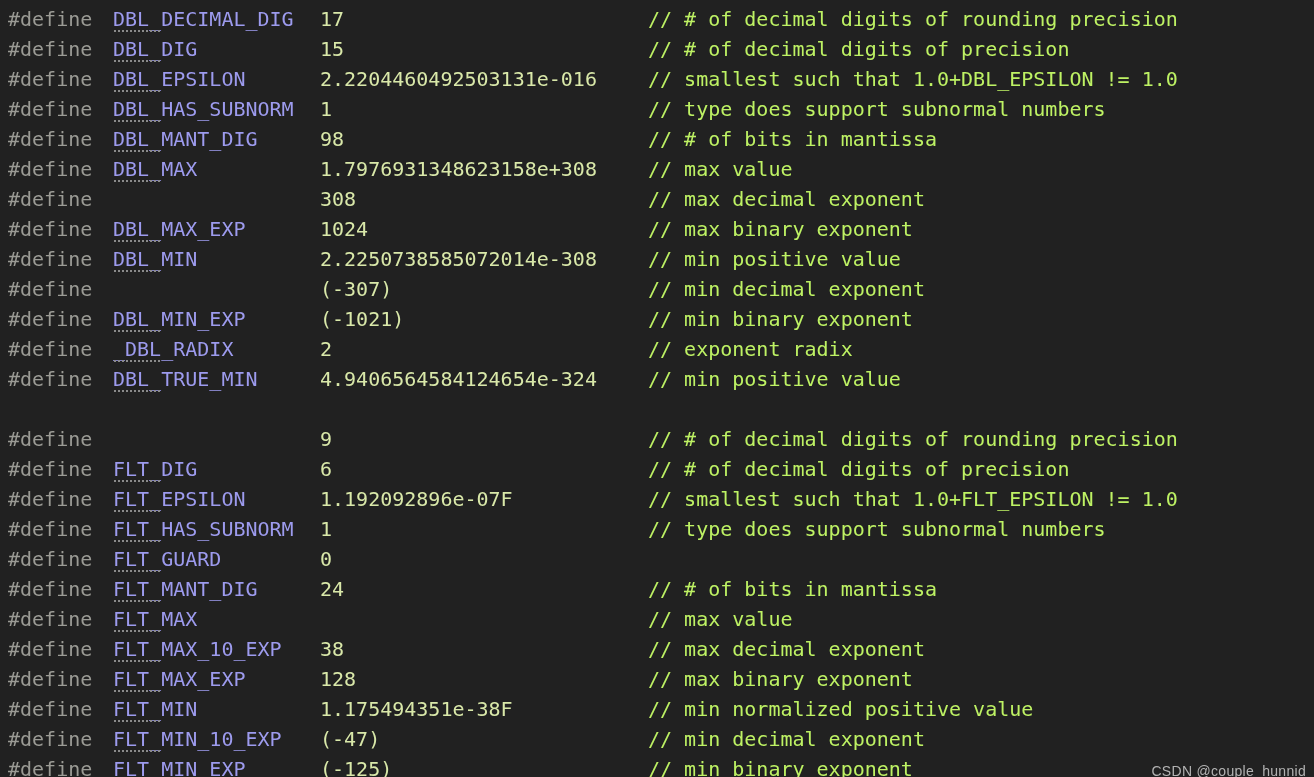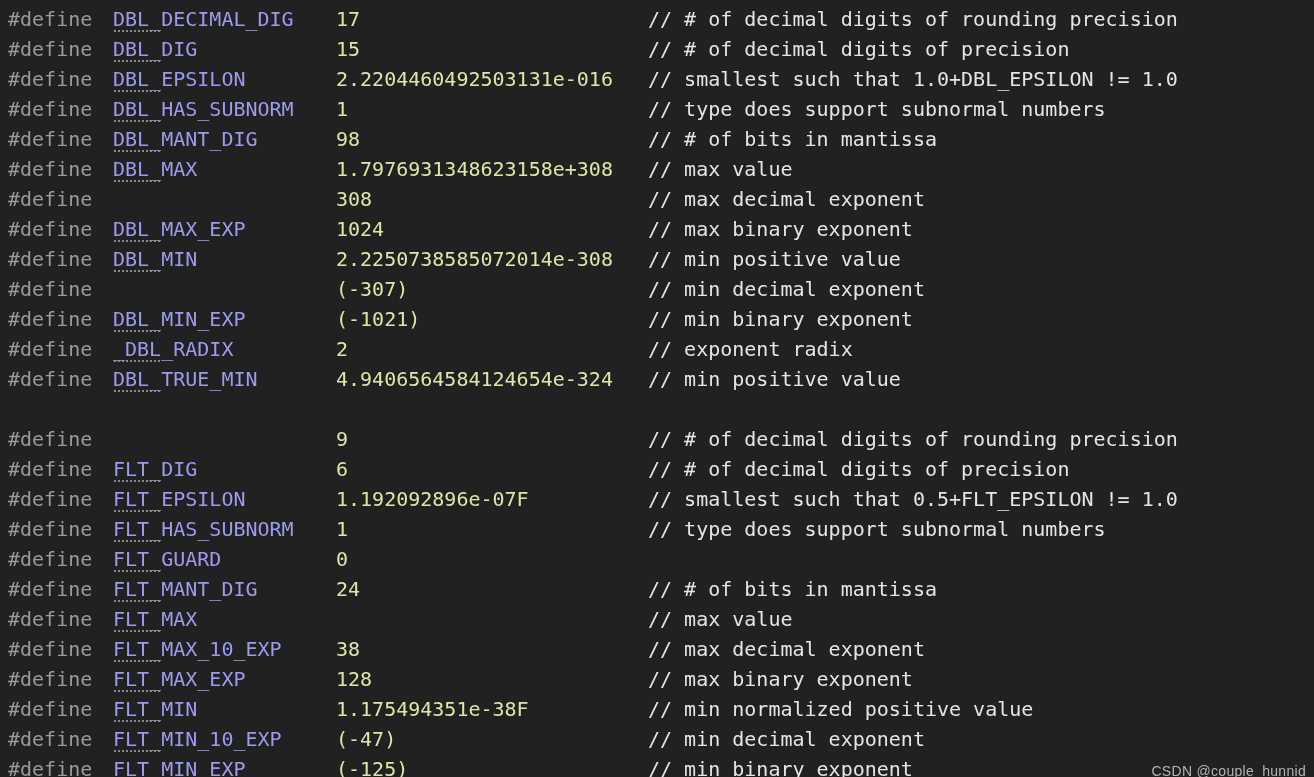--- a/index.html
+++ b/index.html
@@ -67,27 +67,27 @@
     right: 0;
     bottom: 2px;
     height: 2px;
     background-image: radial-gradient(circle, #8a8a8a 0.9px, transparent 1.1px);
     background-size: 4px 2px;
     background-repeat: repeat-x;
     background-position: 0 0;
   }
 
   .c-value {
-    left: 332px;
+    left: 316px;
     color: #d9e8a9;
   }
 
   .c-comment {
     left: 644px;
-    color: #e5e5e5;
+    color: #bef264;
     text-align: right;
   }
 
   #watermark {
     position: absolute;
     right: 16px;
     bottom: 6px;
     color: #bfbfbf;
     font-family: "Liberation Sans", "DejaVu Sans", sans-serif;
     font-size: 14px;
@@ -110,21 +110,21 @@
       <div class="code-line"><span class="col c-define">#define</span><span class="col c-value">308</span><span class="col c-comment">// max decimal exponent</span></div>
       <div class="code-line"><span class="col c-define">#define</span><span class="col c-name"><span class="hint">DBL_</span>MAX_EXP</span><span class="col c-value">1024</span><span class="col c-comment">// max binary exponent</span></div>
       <div class="code-line"><span class="col c-define">#define</span><span class="col c-name"><span class="hint">DBL_</span>MIN</span><span class="col c-value">2.2250738585072014e-308</span><span class="col c-comment">// min positive value</span></div>
       <div class="code-line"><span class="col c-define">#define</span><span class="col c-value">(-307)</span><span class="col c-comment">// min decimal exponent</span></div>
       <div class="code-line"><span class="col c-define">#define</span><span class="col c-name"><span class="hint">DBL_</span>MIN_EXP</span><span class="col c-value">(-1021)</span><span class="col c-comment">// min binary exponent</span></div>
       <div class="code-line"><span class="col c-define">#define</span><span class="col c-name"><span class="hint">_DBL</span>_RADIX</span><span class="col c-value">2</span><span class="col c-comment">// exponent radix</span></div>
       <div class="code-line"><span class="col c-define">#define</span><span class="col c-name"><span class="hint">DBL_</span>TRUE_MIN</span><span class="col c-value">4.9406564584124654e-324</span><span class="col c-comment">// min positive value</span></div>
       <div class="code-line blank">&nbsp;</div>
       <div class="code-line"><span class="col c-define">#define</span><span class="col c-value">9</span><span class="col c-comment">// # of decimal digits of rounding precision</span></div>
       <div class="code-line"><span class="col c-define">#define</span><span class="col c-name"><span class="hint">FLT_</span>DIG</span><span class="col c-value">6</span><span class="col c-comment">// # of decimal digits of precision</span></div>
-      <div class="code-line"><span class="col c-define">#define</span><span class="col c-name"><span class="hint">FLT_</span>EPSILON</span><span class="col c-value">1.192092896e-07F</span><span class="col c-comment">// smallest such that 0.5+FLT_EPSILON != 1.0</span></div>
+      <div class="code-line"><span class="col c-define">#define</span><span class="col c-name"><span class="hint">FLT_</span>EPSILON</span><span class="col c-value">1.192092896e-07F</span><span class="col c-comment">// smallest such that 1.0+FLT_EPSILON != 1.0</span></div>
       <div class="code-line"><span class="col c-define">#define</span><span class="col c-name"><span class="hint">FLT_</span>HAS_SUBNORM</span><span class="col c-value">1</span><span class="col c-comment">// type does support subnormal numbers</span></div>
       <div class="code-line"><span class="col c-define">#define</span><span class="col c-name"><span class="hint">FLT_</span>GUARD</span><span class="col c-value">0</span></div>
       <div class="code-line"><span class="col c-define">#define</span><span class="col c-name"><span class="hint">FLT_</span>MANT_DIG</span><span class="col c-value">24</span><span class="col c-comment">// # of bits in mantissa</span></div>
       <div class="code-line"><span class="col c-define">#define</span><span class="col c-name"><span class="hint">FLT_</span>MAX</span><span class="col c-comment">// max value</span></div>
       <div class="code-line"><span class="col c-define">#define</span><span class="col c-name"><span class="hint">FLT_</span>MAX_10_EXP</span><span class="col c-value">38</span><span class="col c-comment">// max decimal exponent</span></div>
       <div class="code-line"><span class="col c-define">#define</span><span class="col c-name"><span class="hint">FLT_</span>MAX_EXP</span><span class="col c-value">128</span><span class="col c-comment">// max binary exponent</span></div>
       <div class="code-line"><span class="col c-define">#define</span><span class="col c-name"><span class="hint">FLT_</span>MIN</span><span class="col c-value">1.175494351e-38F</span><span class="col c-comment">// min normalized positive value</span></div>
       <div class="code-line"><span class="col c-define">#define</span><span class="col c-name"><span class="hint">FLT_</span>MIN_10_EXP</span><span class="col c-value">(-47)</span><span class="col c-comment">// min decimal exponent</span></div>
       <div class="code-line"><span class="col c-define">#define</span><span class="col c-name"><span class="hint">FLT_</span>MIN_EXP</span><span class="col c-value">(-125)</span><span class="col c-comment">// min binary exponent</span></div>
     </div>

